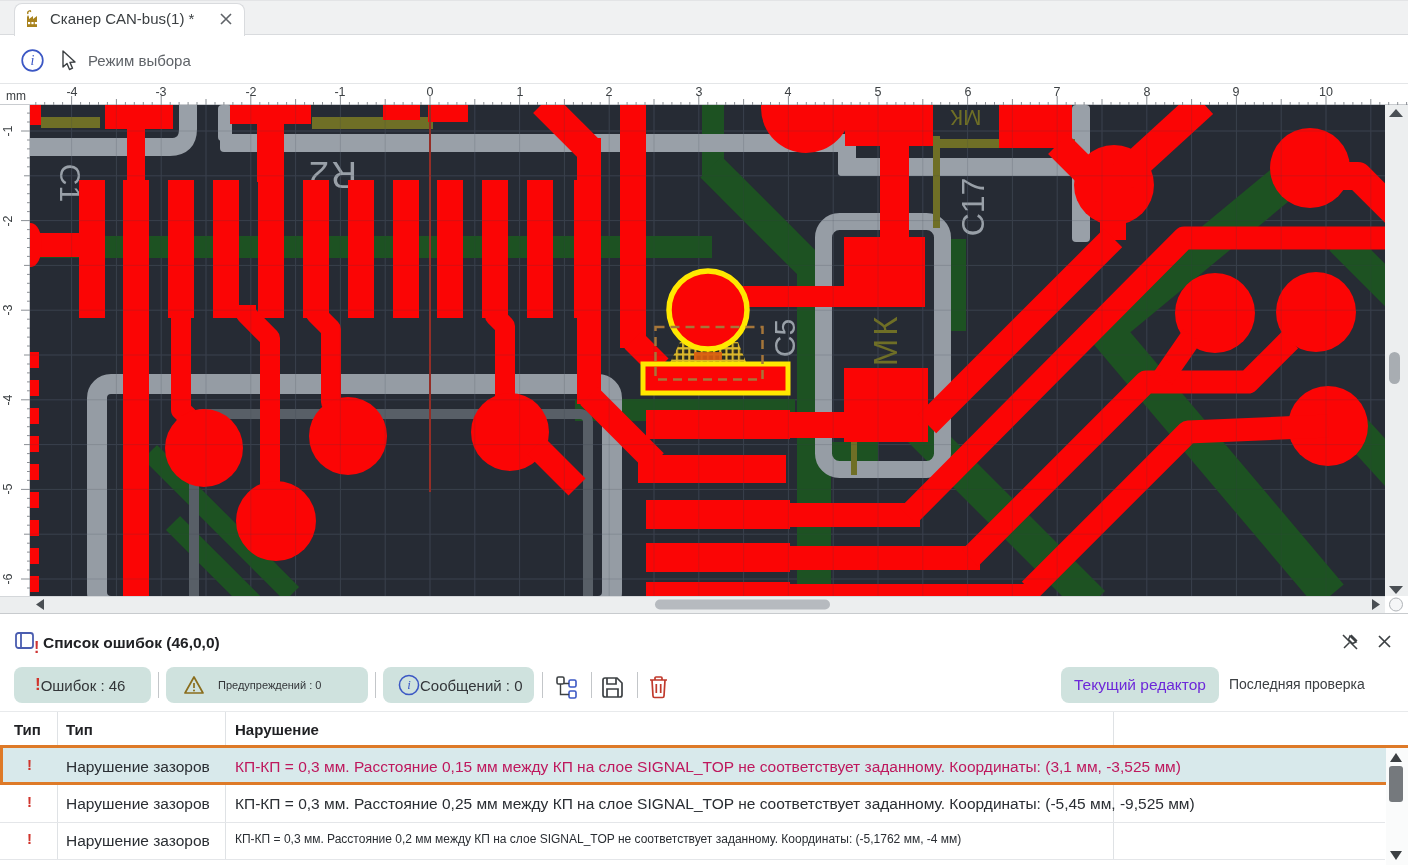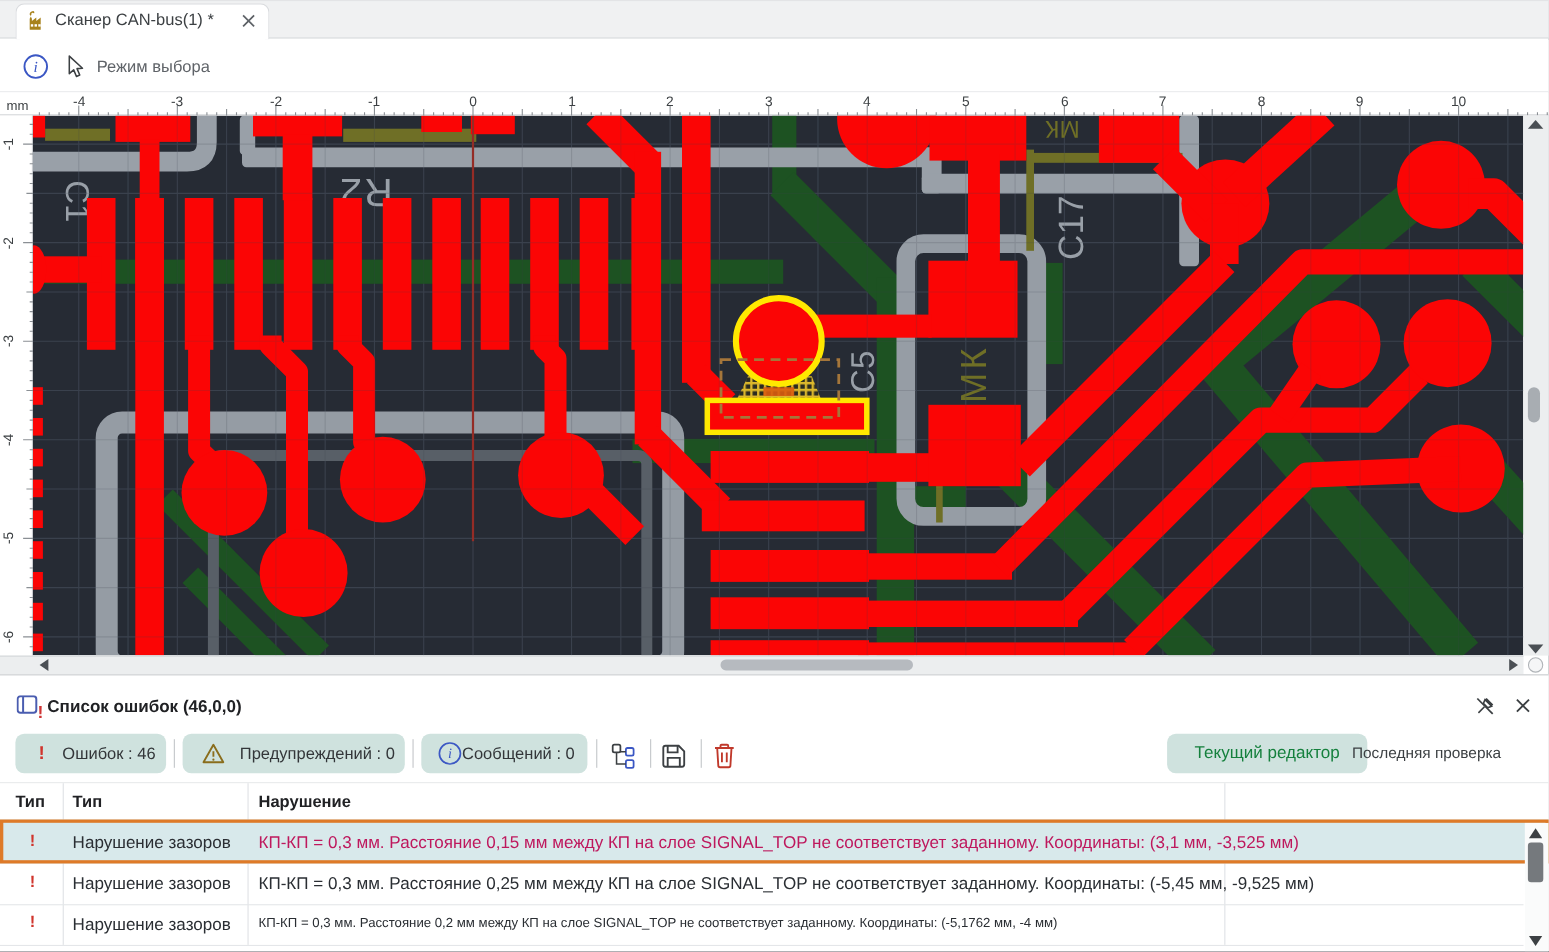--- a/index.html
+++ b/index.html
@@ -216,24 +216,24 @@
     <g stroke="#3c4043" stroke-width="1.5" fill="none">
       <path d="M11 3 L17 9 M10 4 L16 10 L12.5 11.5 L8.5 7.5 Z M9.5 10.5 L4 16"></path>
       <path d="M3 3 L17 17" stroke-width="1.6"></path>
     </g>
   </svg>
 <svg class="abs" style="left:1377px;top:634px" width="15" height="15" viewBox="0 0 15 15">
     <path d="M2 2 L13 13 M13 2 L2 13" stroke="#3c4043" stroke-width="1.7"></path>
   </svg>
 <div class="abs" style="left:14px;top:667px;width:137px;background:#cfe2de;border-radius:8px;height:36px;display:flex;align-items:center;font-size:15px;color:#333639;white-space:nowrap">
     <span style="color:#d0342c;font-weight:bold;font-size:17px;margin-left:21px">!</span>
-    <span style="margin-left:16px">Ошибок : 46</span>
+    <span style="margin-left:0">Ошибок : 46</span>
   </div>
 <div class="abs" style="left:158px;top:672px;width:1px;height:26px;background:#c3c6c9"></div>
-<div class="abs" style="left:166px;top:667px;width:202px;background:#cfe2de;border-radius:8px;height:36px;display:flex;align-items:center;font-size:15px;color:#333639;white-space:nowrap">
+<div class="abs" style="left:166px;top:667px;width:202px;background:#cfe2de;border-radius:8px;height:36px;display:flex;align-items:center;font-size:11px;color:#333639;white-space:nowrap">
     <svg width="22" height="20" viewBox="0 0 22 20" style="margin-left:17px">
       <path d="M11 2 L20 18 H2 Z" fill="none" stroke="#8a6d1c" stroke-width="1.7" stroke-linejoin="round"></path>
       <path d="M11 8 V13" stroke="#8a6d1c" stroke-width="1.7"></path>
       <circle cx="11" cy="15.6" r="1" fill="#8a6d1c"></circle>
     </svg>
     <span style="margin-left:13px">Предупреждений : 0</span>
   </div>
 <div class="abs" style="left:375px;top:672px;width:1px;height:26px;background:#c3c6c9"></div>
 <div class="abs" style="left:383px;top:667px;width:151px;background:#cfe2de;border-radius:8px;height:36px;display:flex;align-items:center;font-size:15px;color:#333639;white-space:nowrap">
     <svg width="22" height="22" viewBox="0 0 23 23" style="margin-left:15px">
@@ -252,21 +252,21 @@
 <div class="abs" style="left:591px;top:672px;width:1px;height:26px;background:#c3c6c9"></div>
 <svg class="abs" style="left:601px;top:676px" width="23" height="23" viewBox="0 0 23 23" fill="none">
     <path d="M2 4 a2 2 0 0 1 2-2 H16 L21 7 V19 a2 2 0 0 1 -2 2 H4 a2 2 0 0 1 -2-2 Z" stroke="#3c4043" stroke-width="1.7"></path>
     <path d="M6 2 V8 H15 V2 M6 21 V13 H17 V21" stroke="#3c4043" stroke-width="1.7"></path>
   </svg>
 <div class="abs" style="left:637px;top:672px;width:1px;height:26px;background:#c3c6c9"></div>
 <svg class="abs" style="left:647px;top:675px" width="23" height="24" viewBox="0 0 23 24" fill="none">
     <path d="M3 5 H20 M8 5 V3 a1 1 0 0 1 1-1 H14 a1 1 0 0 1 1 1 V5 M5 5 L6 21 a1.5 1.5 0 0 0 1.5 1.5 H15.5 a1.5 1.5 0 0 0 1.5-1.5 L18 5" stroke="#c0392b" stroke-width="1.7"></path>
     <path d="M9.3 9 V18 M13.7 9 V18" stroke="#c0392b" stroke-width="1.7"></path>
   </svg>
-<div class="abs" style="left:1061px;top:667px;width:182px;height:36px;background:#cfe2de;border-radius:8px;display:flex;align-items:center;justify-content:center;font-size:15.5px;color:#15803d">Текущий редактор</div>
+<div class="abs" style="left:1061px;top:667px;width:158px;height:36px;background:#cfe2de;border-radius:8px;display:flex;align-items:center;justify-content:center;font-size:15.5px;color:#6d28d9">Текущий редактор</div>
 <div class="abs" style="left:1229px;top:676px;font-size:14px;color:#3c4043">Последняя проверка</div>
 <div class="abs" style="left:0;top:711px;width:1408px;height:1px;background:#e8eaec"></div>
 <div class="abs" style="left:14px;top:721px;font-size:15px;font-weight:bold;color:#202124">Тип</div>
 <div class="abs" style="left:66px;top:721px;font-size:15px;font-weight:bold;color:#202124">Тип</div>
 <div class="abs" style="left:235px;top:721px;font-size:15px;font-weight:bold;color:#202124">Нарушение</div>
 <div class="abs" style="left:57px;top:712px;width:1px;height:147px;background:#dfe2e5"></div>
 <div class="abs" style="left:225px;top:712px;width:1px;height:147px;background:#dfe2e5"></div>
 <div class="abs" style="left:1113px;top:712px;width:1px;height:147px;background:#dfe2e5"></div>
 <div class="abs" style="left:0;top:745px;width:1408px;height:40px;background:#d8e9eb;border:3px solid #de7a28"></div>
 <div class="abs" style="left:27px;top:756px;font-size:15px;font-weight:bold;color:#d0342c">!</div>

